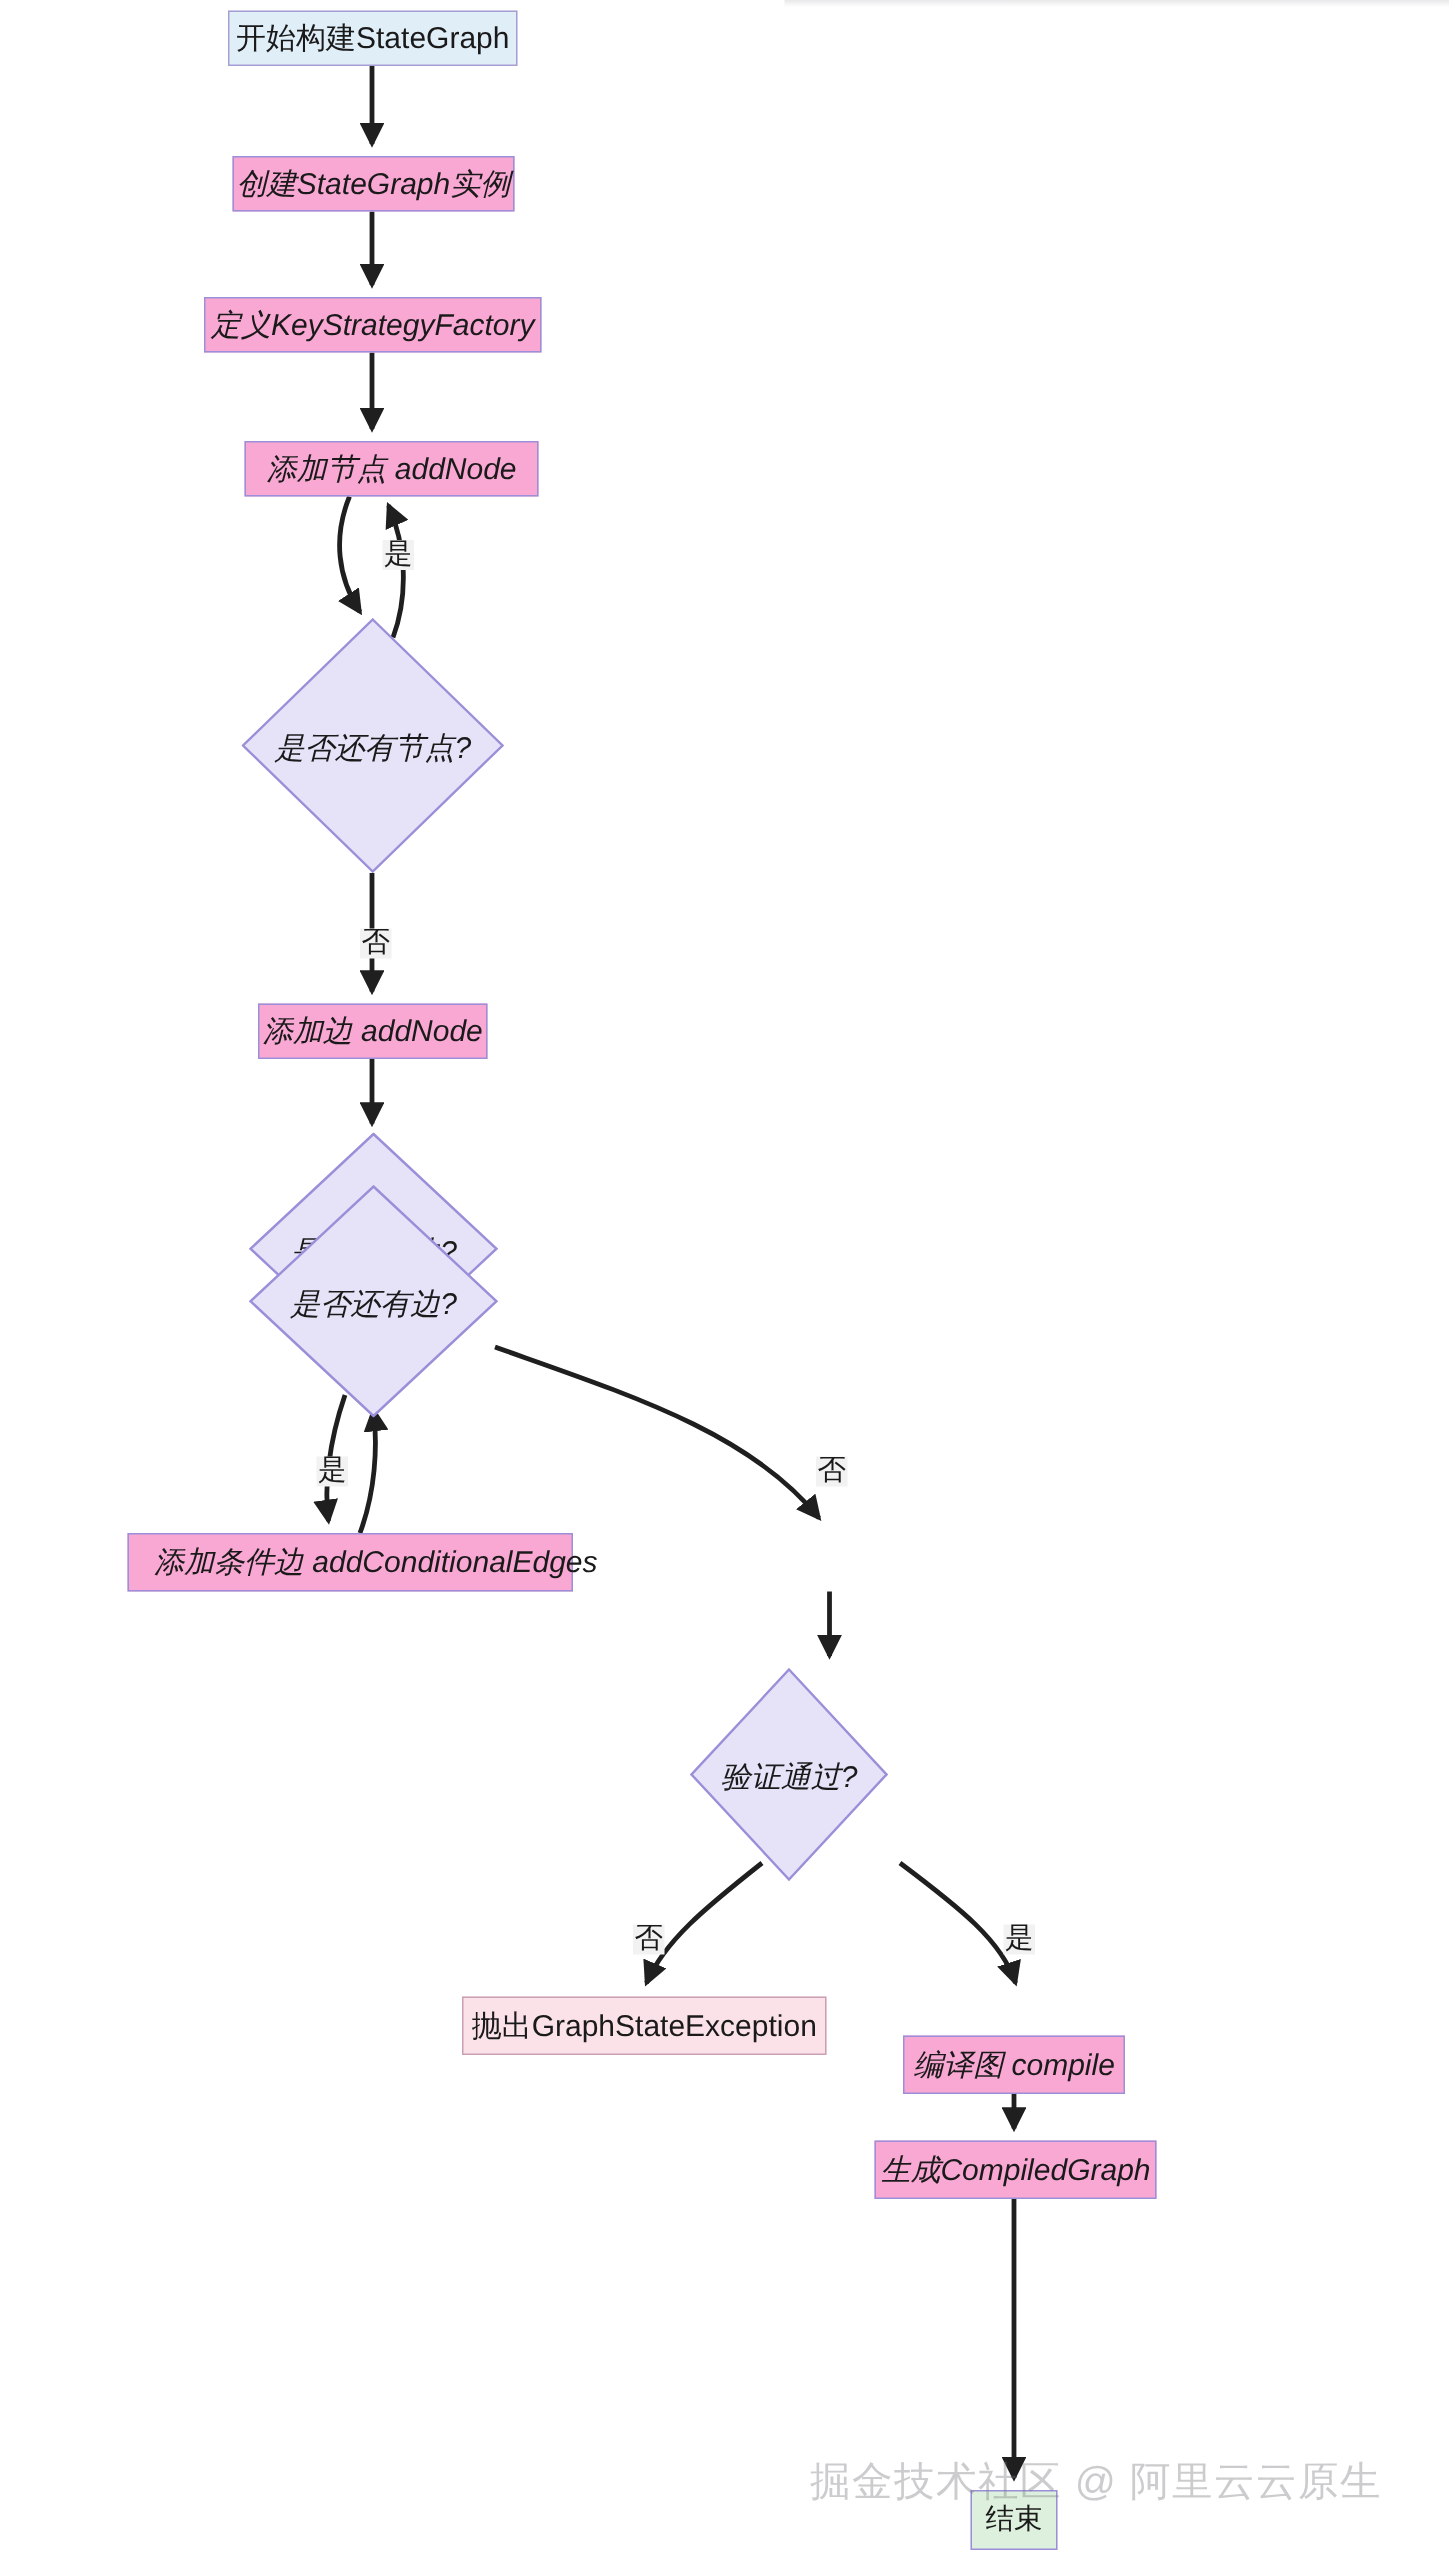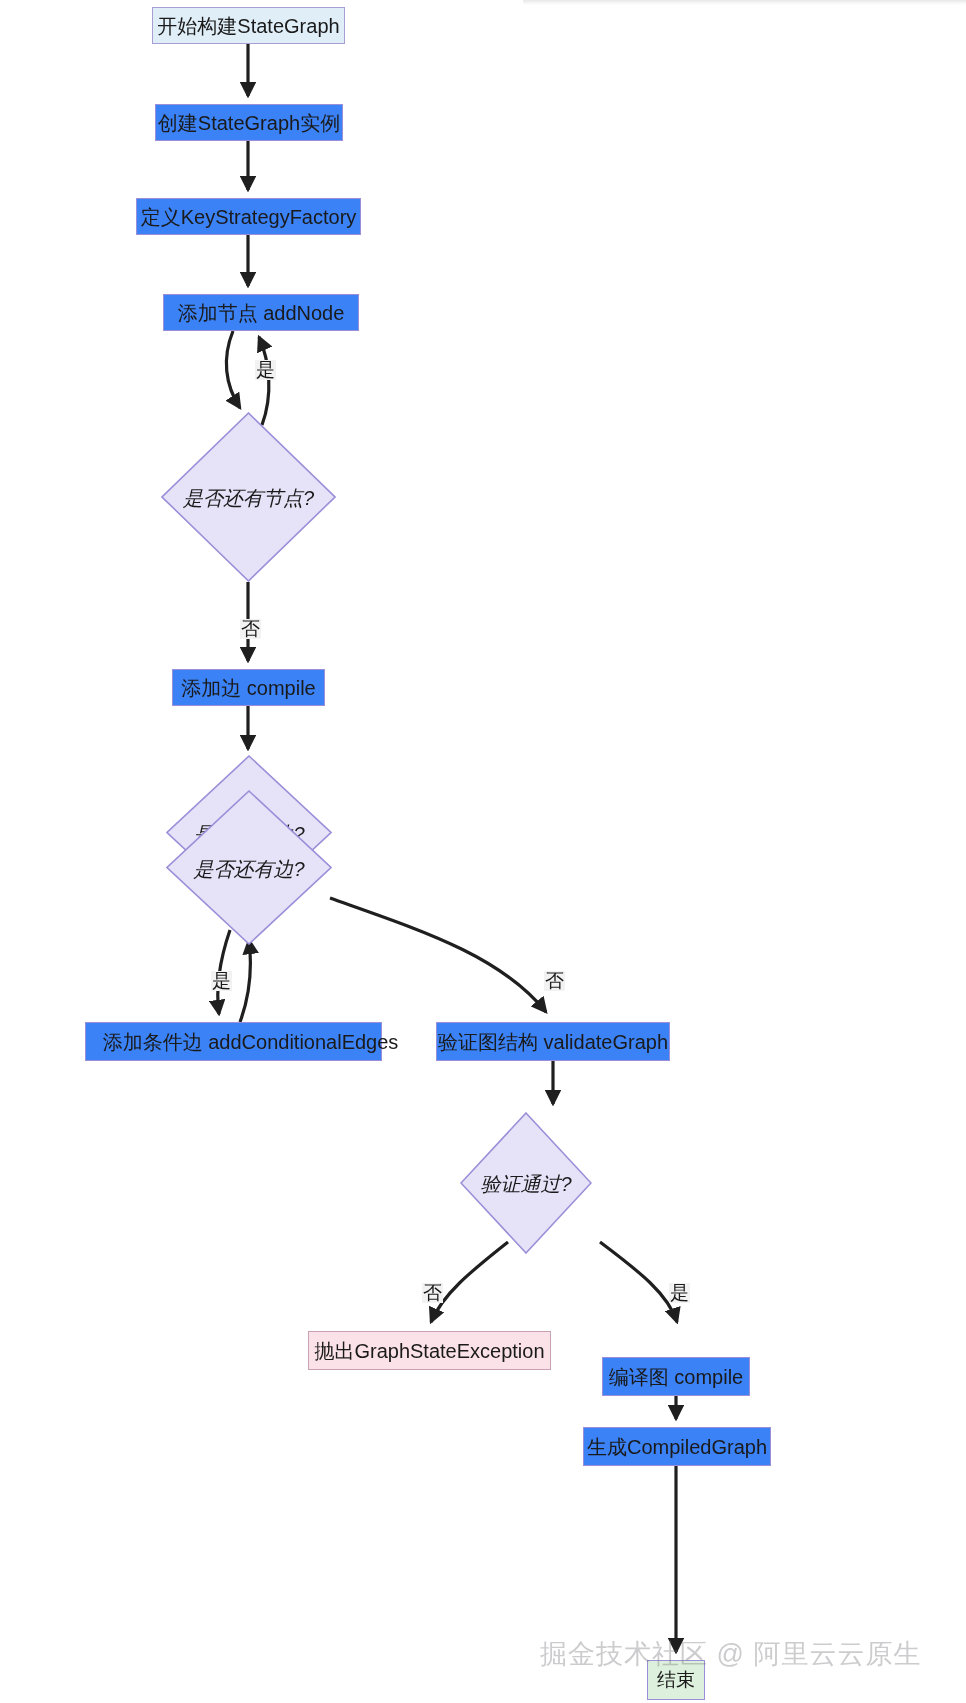--- a/index.html
+++ b/index.html
@@ -46,21 +46,22 @@
   .node.rect {
     border: 1px solid #9a8fd8;
     background: #ecdffa;
     font-size: 20px;
   }
   .node.start {
     border: 1px solid #a79fd4;
     background: #e0eef8;
   }
   .node.process {
-    background: #3b82f6;
+    background: #f9a8d4;
+    font-style: italic;
   }
   .node.error {
     border: 1px solid #c9a0b4;
     background: #fbe2e8;
   }
   .node.endnode {
     border: 1px solid #9a8fd8;
     background: #ddf0dd;
     font-size: 19px;
   }
@@ -151,44 +152,41 @@
   </div>
 
   <div class="diamond-wrap" style="left:161px; top:412px; width:175px; height:170px;">
     <svg class="diamond-shape" viewBox="0 0 175 170">
       <polygon points="87.5,1 174,85 87.5,169 1,85" fill="#e6e2f8" stroke="#9a8fd8" stroke-width="1.6"></polygon>
     </svg>
     <div class="diamond-label" style="top:73px;">是否还有节点?</div>
   </div>
 
   <div class="node rect process" style="left:172px; top:669px; width:153px; height:37px;">
-    <span>添加边 compile</span>
+    <span>添加边 addNode</span>
   </div>
 
   <div class="diamond-wrap" style="left:166px; top:755px; width:166px; height:155px;">
     <svg class="diamond-shape" viewBox="0 0 166 155">
       <polygon points="83,1 165,77.5 83,154 1,77.5" fill="#e6e2f8" stroke="#9a8fd8" stroke-width="1.6"></polygon>
     </svg>
     <div class="diamond-label" style="top:66px;">是否还有边?</div>
   </div>
 
   <div class="diamond-wrap" style="left:166px; top:790px; width:166px; height:155px;">
     <svg class="diamond-shape" viewBox="0 0 166 155">
       <polygon points="83,1 165,77.5 83,154 1,77.5" fill="#e6e2f8" stroke="#9a8fd8" stroke-width="1.6"></polygon>
     </svg>
     <div class="diamond-label" style="top:66px;">是否还有边?</div>
   </div>
 
   <div class="node rect process" style="left:85px; top:1022px; width:297px; height:39px;padding-left:34px;">
     <span>添加条件边 addConditionalEdges</span>
   </div>
 
-  <div class="node rect process" style="left:436px; top:1022px; width:234px; height:39px;">
-    <span>验证图结构 validateGraph</span>
-  </div>
 
   <div class="diamond-wrap" style="left:460px; top:1112px; width:132px; height:142px;">
     <svg class="diamond-shape" viewBox="0 0 132 142">
       <polygon points="66,1 131,71 66,141 1,71" fill="#e6e2f8" stroke="#9a8fd8" stroke-width="1.6"></polygon>
     </svg>
     <div class="diamond-label" style="top:59px;">验证通过?</div>
   </div>
 
   <div class="node rect error" style="left:308px; top:1331px; width:243px; height:39px;">
     <span>抛出GraphStateException</span>

